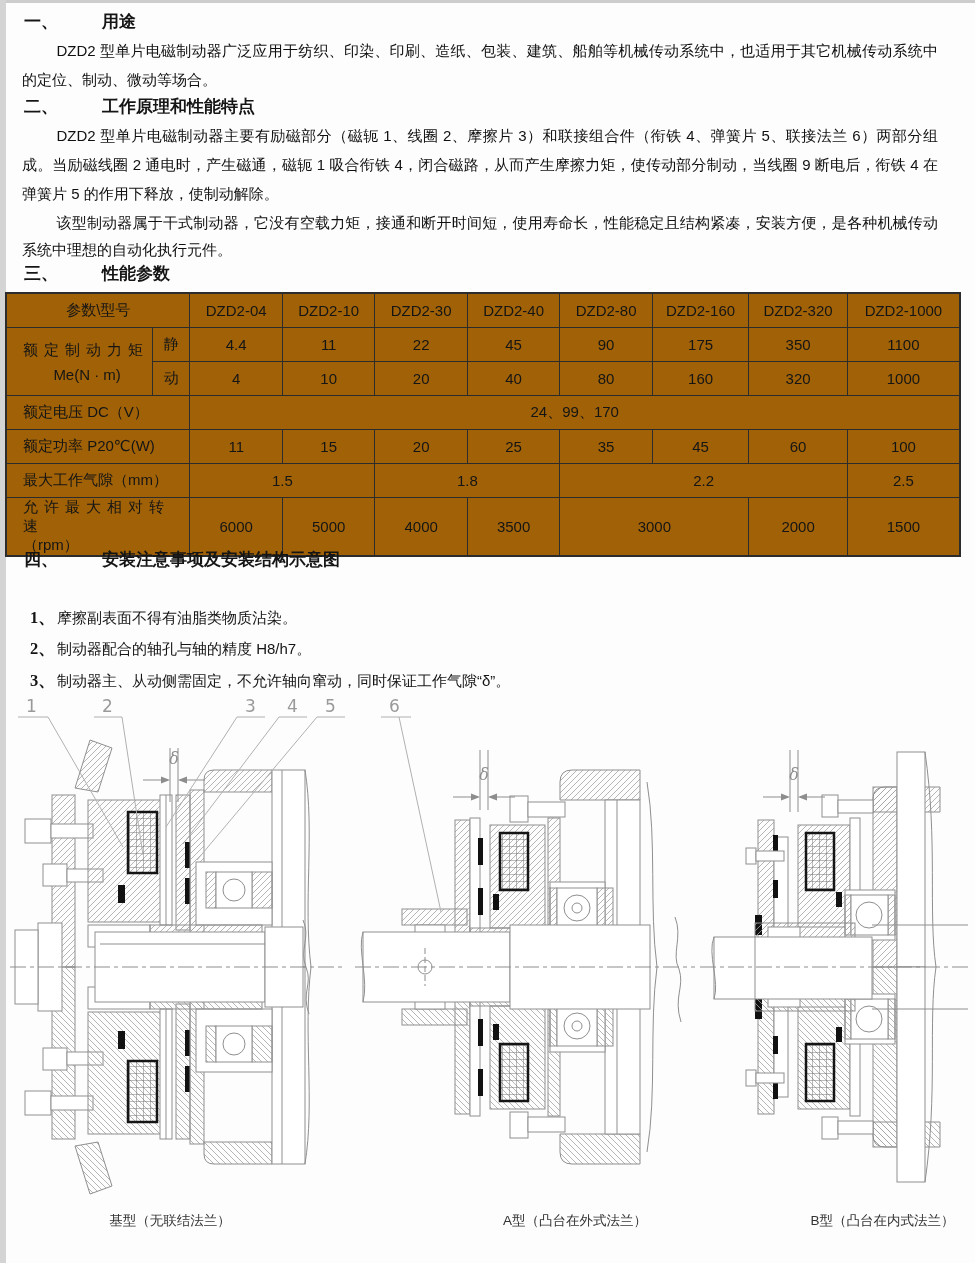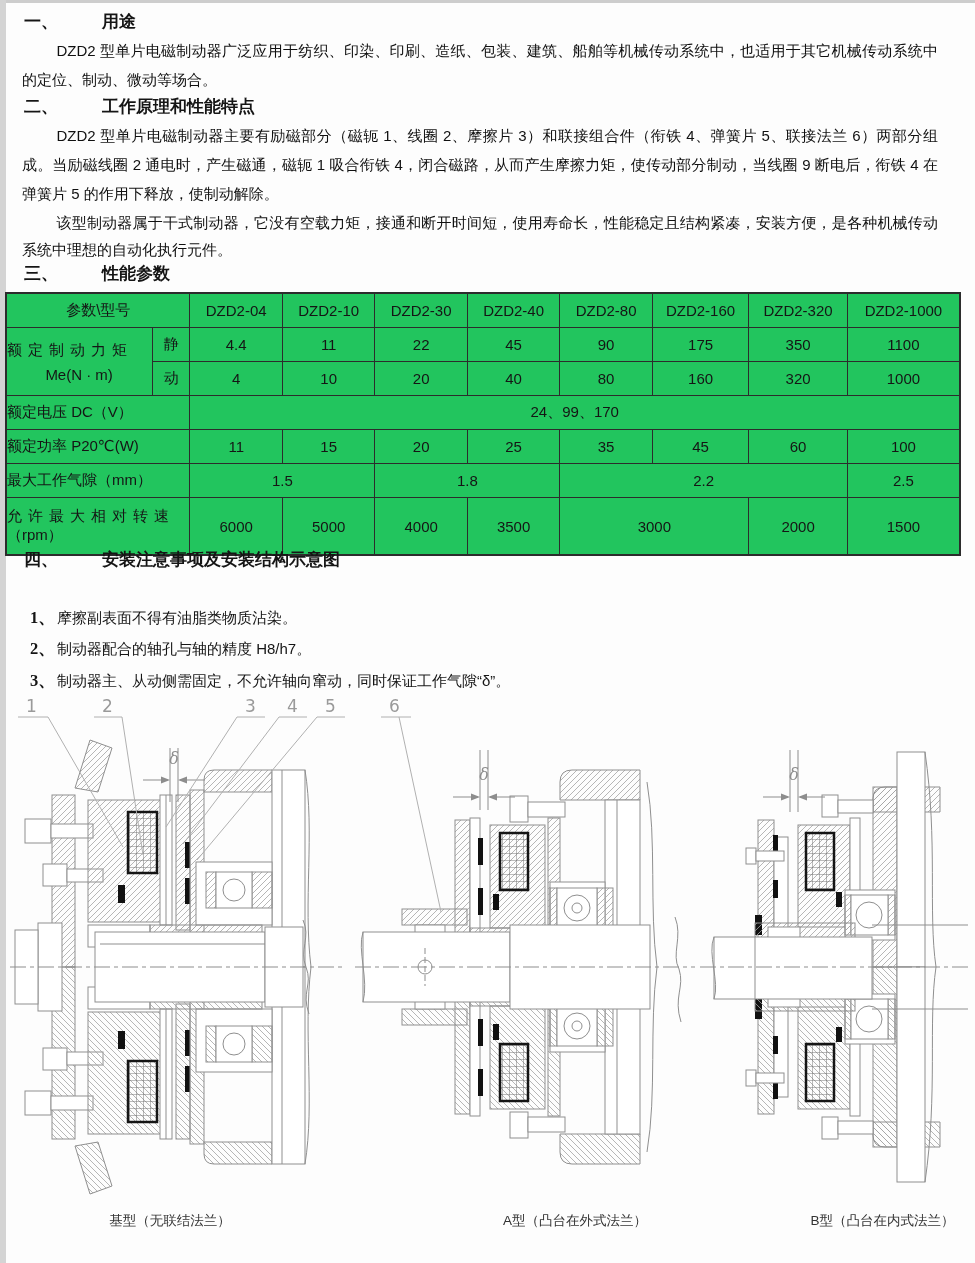--- a/index.html
+++ b/index.html
@@ -11,24 +11,24 @@
   .edge-top{position:absolute;left:0;top:0;width:975px;height:3px;background:#cdcdcd;}
   .edge-left{position:absolute;left:0;top:0;width:6px;height:1263px;background:#d4d4d4;}
   .sec{position:absolute;left:24px;font-weight:bold;font-size:17px;white-space:nowrap;}
   .sec .num{display:inline-block;width:78px;}
   .para{position:absolute;left:22px;width:916px;font-size:15px;line-height:29px;
         text-align:justify;text-indent:2.3em;color:#101010;}
   .item{position:absolute;left:30px;font-size:15px;white-space:nowrap;margin-top:30px;}
   .item .inum{font-family:"Liberation Serif","DejaVu Serif",serif;font-weight:bold;
         font-size:16.5px;display:inline-block;width:27px;}
   table.perf{position:absolute;left:5px;top:292px;width:956px;border-collapse:collapse;
-        border:2px solid #2c2c2c;table-layout:fixed;background:#22c55e;}
+        border:2px solid #2c2c2c;table-layout:fixed;background:#a16207;}
   table.perf td{border:1px solid #2c2c2c;text-align:center;font-size:15px;height:33px;
         padding:0 1px;overflow:hidden;}
-  table.perf td.lb{text-align:left;padding-left:0;}
+  table.perf td.lb{text-align:left;padding-left:16px;}
   .spaced{letter-spacing:6px;}
   .unitline{text-align:center;letter-spacing:0;margin-top:6px;}
   .cap{position:absolute;top:1212px;font-family:Liberation Sans, sans-serif;
         font-size:13.5px;color:#333;text-align:center;}
   svg text.callout{fill:#9a9a9a;font-size:17px;font-family:"DejaVu Sans",sans-serif;}
   svg text.delta{fill:#8d8d8d;font-size:16px;font-style:italic;
         font-family:"DejaVu Serif","Liberation Serif",serif;text-anchor:middle;}
   svg .ln{stroke:#8f8f8f;stroke-width:1;fill:none;}
   svg .lead{stroke:#b0b0b0;stroke-width:1;fill:none;}
   svg .hp{fill:url(#hatch);stroke:#8f8f8f;stroke-width:1;}

